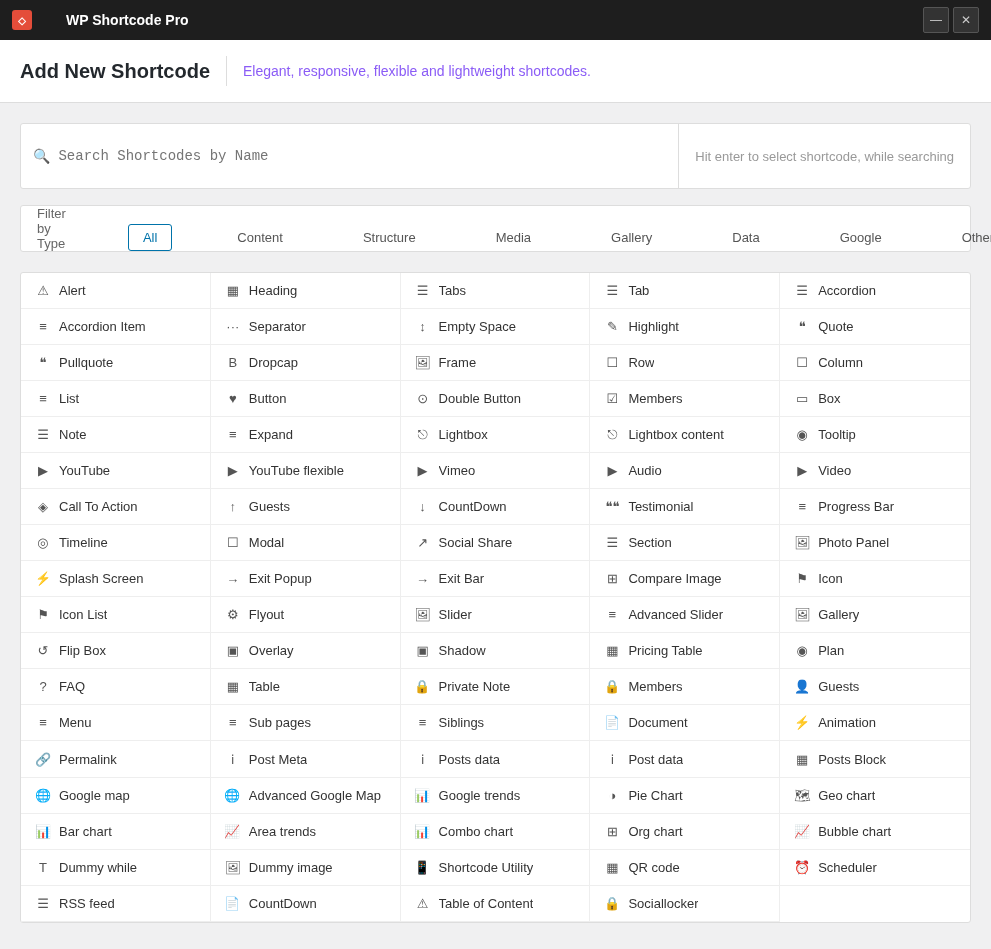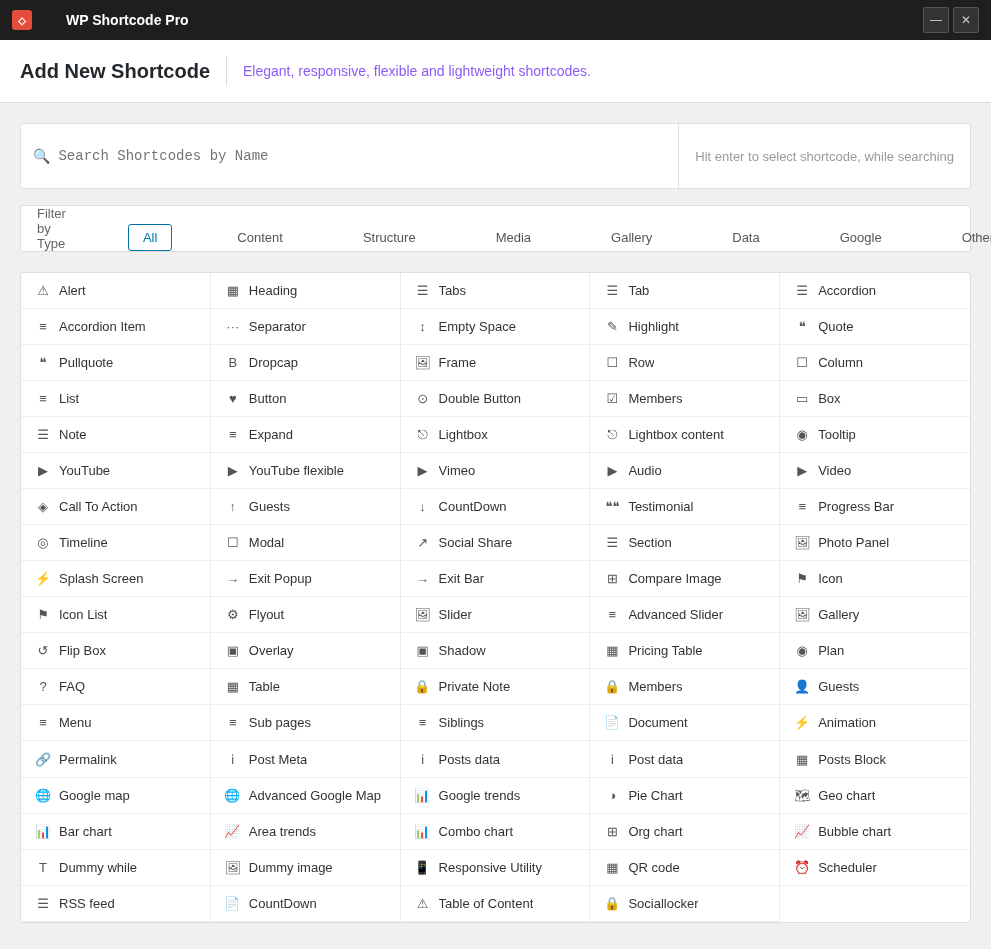--- a/index.html
+++ b/index.html
@@ -557,21 +557,21 @@
       <div class="grid-item">
         <span class="grid-item-icon">T</span>
         <span class="grid-item-label">Dummy while</span>
       </div>
       <div class="grid-item">
         <span class="grid-item-icon">🖼</span>
         <span class="grid-item-label">Dummy image</span>
       </div>
       <div class="grid-item">
         <span class="grid-item-icon">📱</span>
-        <span class="grid-item-label">Responsive Utility</span>
+        <span class="grid-item-label">Shortcode Utility</span>
       </div>
       <div class="grid-item">
         <span class="grid-item-icon">▦</span>
         <span class="grid-item-label">QR code</span>
       </div>
       <div class="grid-item">
         <span class="grid-item-icon">⏰</span>
         <span class="grid-item-label">Scheduler</span>
       </div>
       <div class="grid-item">

